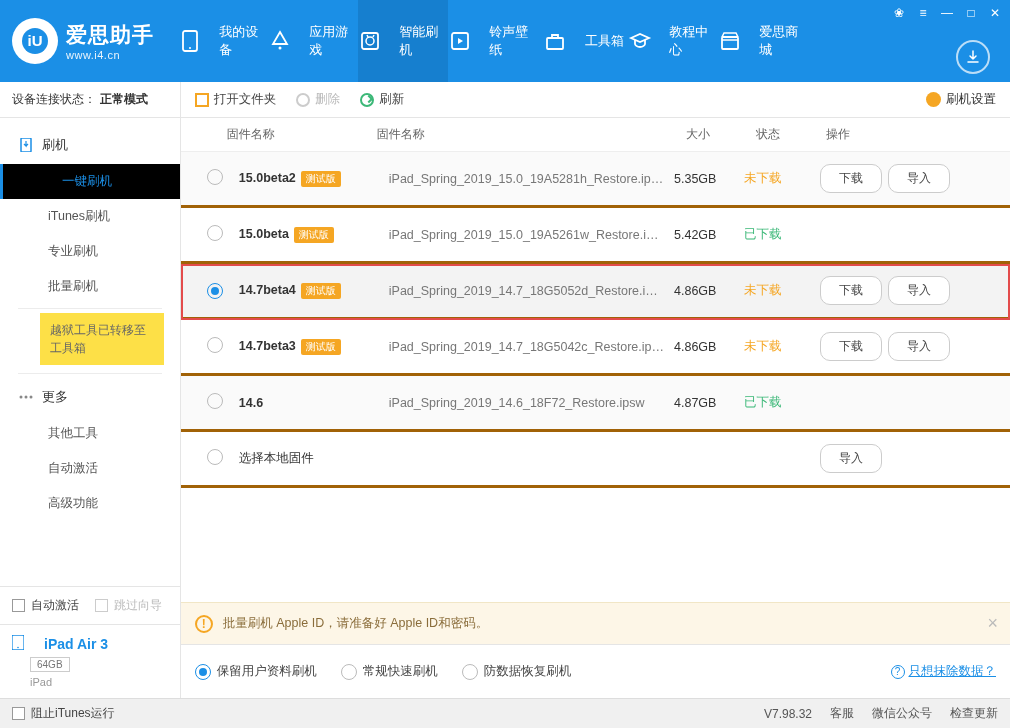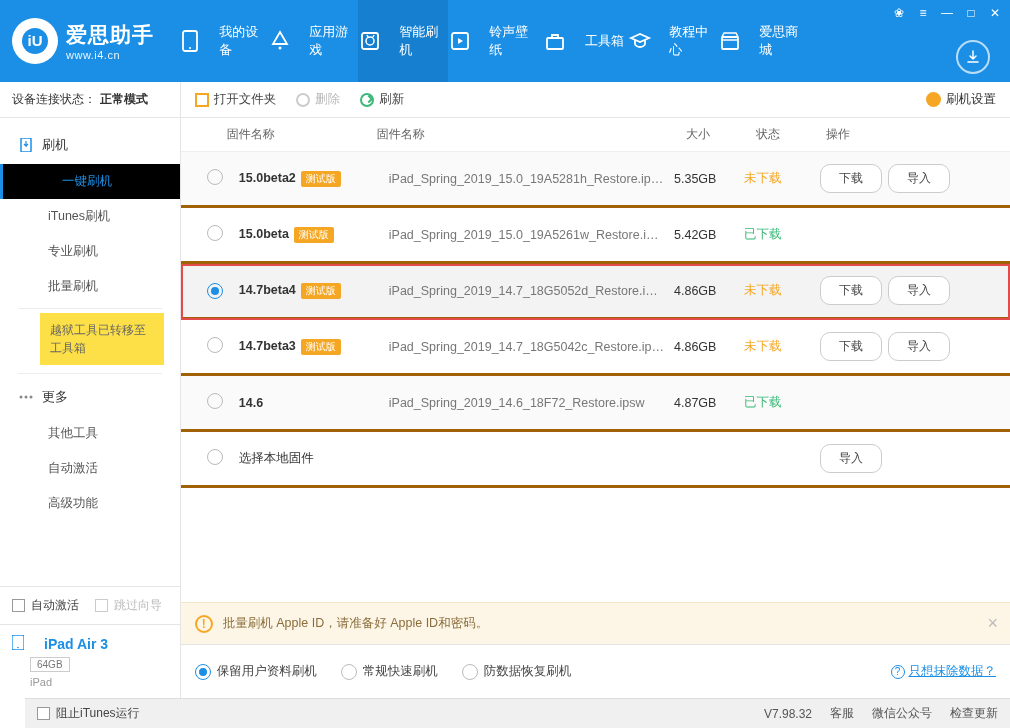--- a/index.html
+++ b/index.html
@@ -80,21 +80,21 @@
 .warn-bar { height:42px; background:#fdf6e7; border-top:1px solid #f1e6c6; display:flex; align-items:center; padding:0 14px; gap:10px; font-size:12.5px; color:#8a6d3b; position:relative; }
 .warn-ico { width:18px; height:18px; border:2px solid #f5a623; border-radius:50%; color:#f5a623; display:flex; align-items:center; justify-content:center; font-weight:bold; font-size:12px; }
 .warn-close { position:absolute; right:12px; color:#bbb; font-size:18px; cursor:pointer; }
 .action-bar { height:54px; border-top:1px solid #e5e5e5; display:flex; align-items:center; padding:16px 14px; gap:24px; }
 .action-bar .opt { display:flex; align-items:center; gap:6px; font-size:12.5px; cursor:pointer; color:#444; }
 .link { color:#1b8fe6; margin-left:auto; font-size:12.5px; display:flex; align-items:center; gap:4px; cursor:pointer; }
 .info-ico { width:14px; height:14px; border:1.5px solid #1b8fe6; border-radius:50%; color:#1b8fe6; display:flex; align-items:center; justify-content:center; font-size:10px; }
 .primary-btn { background:#1b8fe6; color:#fff; border:none; padding:10px 34px; font-size:14px; cursor:pointer; border-radius:2px; margin-left:18px; }
 
 
-.footer { height:30px; background:#f0f0f0; border-top:1px solid #ddd; display:flex; align-items:center; padding:0 12px; font-size:12px; color:#555; gap:18px;margin-left:25px; }
+.footer { height:30px; background:#f0f0f0; border-top:1px solid #ddd; display:flex; align-items:center; padding:0 12px; font-size:12px; color:#555; gap:18px; }
 .footer .spacer { flex:1; }
 .footer .flink { cursor:pointer; }
 </style>
 </head>
 <body>
 
 <div class="title-bar">
   <div class="logo-wrap">
     <div class="logo-badge">
       <svg width="28" height="28" viewBox="0 0 28 28">

